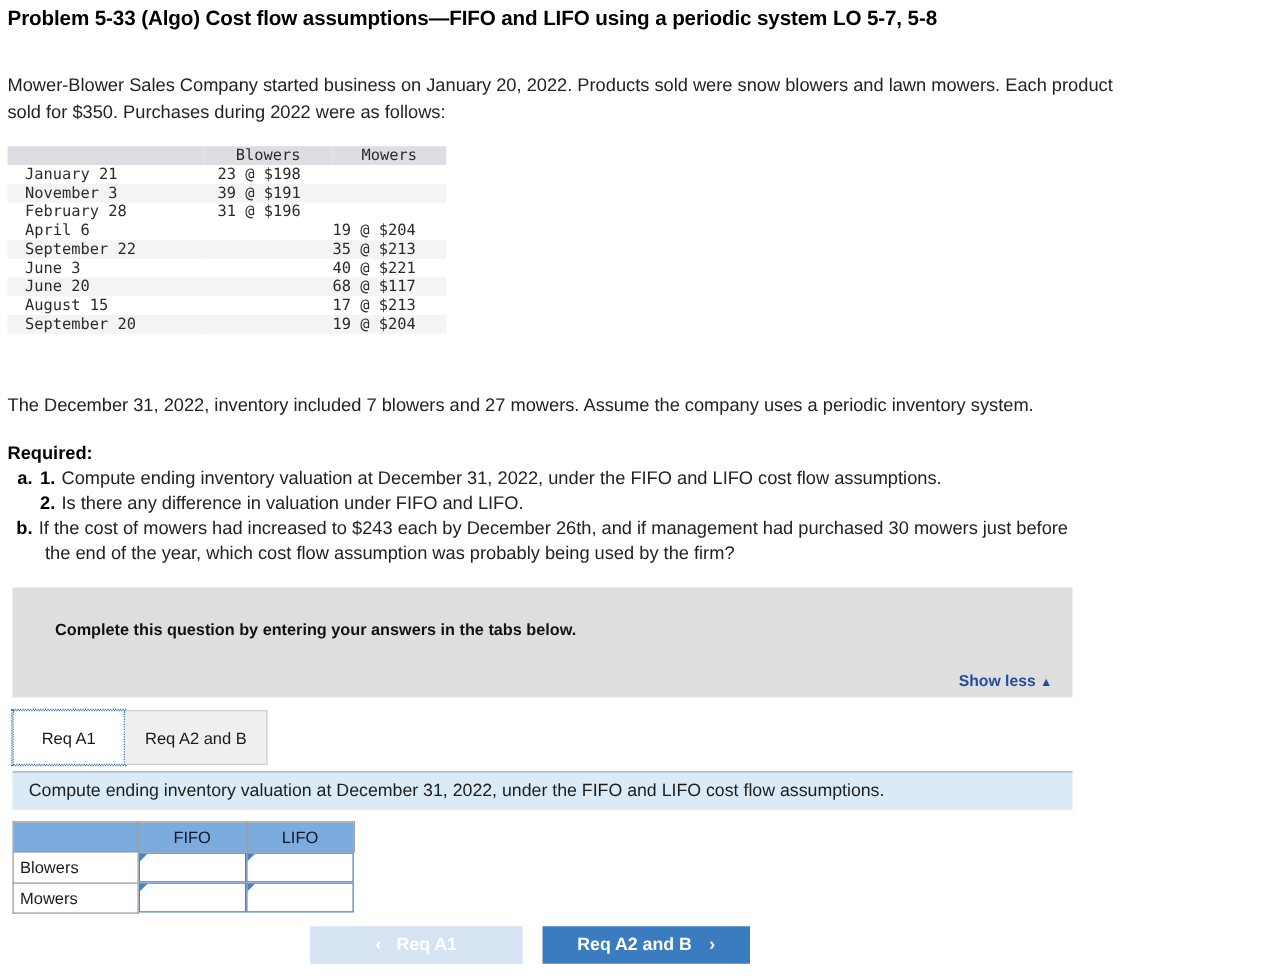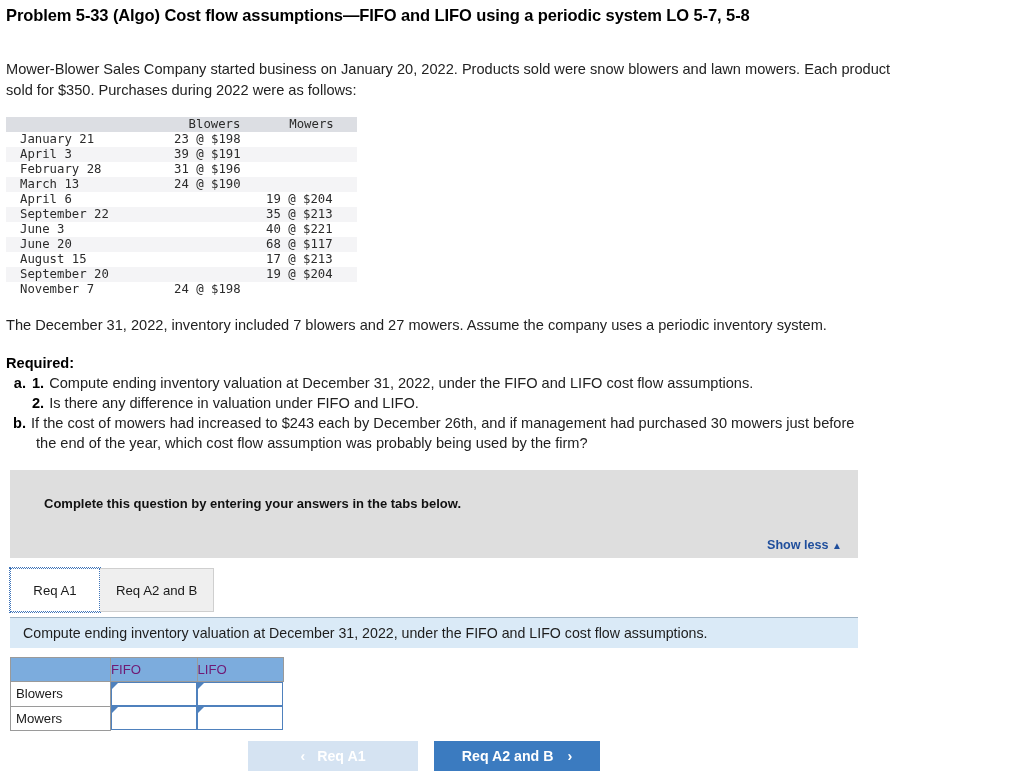--- a/index.html
+++ b/index.html
@@ -172,23 +172,23 @@
   }
   .answer-table th, .answer-table td {
     border: 1px solid #9a9a9a;
     height: 24px;
     padding: 0;
   }
   .answer-table th.corner { width: 100px; background: #7cacdd; }
   .answer-table th.hdr {
     width: 86px;
     background: #7cacdd;
-    text-align: left;
+    text-align: center;
     font-weight: normal;
-    color: #701a75;
+    color: #0f172a;
   }
   .answer-table td.rowlabel {
     width: 100px;
     background: #ffffff;
     padding-left: 5px;
     text-align: left;
   }
   .answer-table td.cellwrap {
     width: 86px;
     padding: 0;
@@ -263,34 +263,29 @@
         <th class="c-mow">Mowers</th>
       </tr>
     </thead>
     <tbody id="purchases-body">
         <tr>
           <td class="c-date">January 21</td>
           <td class="c-blow">23 @ $198</td>
           <td class="c-mow"></td>
         </tr>
         <tr class="striped">
-          <td class="c-date">April 3</td>
+          <td class="c-date">November 3</td>
           <td class="c-blow">39 @ $191</td>
           <td class="c-mow"></td>
         </tr>
         <tr>
           <td class="c-date">February 28</td>
           <td class="c-blow">31 @ $196</td>
           <td class="c-mow"></td>
         </tr>
-        <tr class="striped">
-          <td class="c-date">March 13</td>
-          <td class="c-blow">24 @ $190</td>
-          <td class="c-mow"></td>
-        </tr>
         <tr>
           <td class="c-date">April 6</td>
           <td class="c-blow"></td>
           <td class="c-mow">19 @ $204</td>
         </tr>
         <tr class="striped">
           <td class="c-date">September 22</td>
           <td class="c-blow"></td>
           <td class="c-mow">35 @ $213</td>
         </tr>
@@ -306,25 +301,20 @@
         </tr>
         <tr>
           <td class="c-date">August 15</td>
           <td class="c-blow"></td>
           <td class="c-mow">17 @ $213</td>
         </tr>
         <tr class="striped">
           <td class="c-date">September 20</td>
           <td class="c-blow"></td>
           <td class="c-mow">19 @ $204</td>
-        </tr>
-        <tr>
-          <td class="c-date">November 7</td>
-          <td class="c-blow">24 @ $198</td>
-          <td class="c-mow"></td>
         </tr>
       </tbody>
   </table>
 
   <div class="post-line">The December 31, 2022, inventory included 7 blowers and 27 mowers. Assume the company uses a periodic inventory system.</div>
 
   <div class="required-head">Required:</div>
 
   <div class="req-list" id="req-list">
       <div class="req-row">

